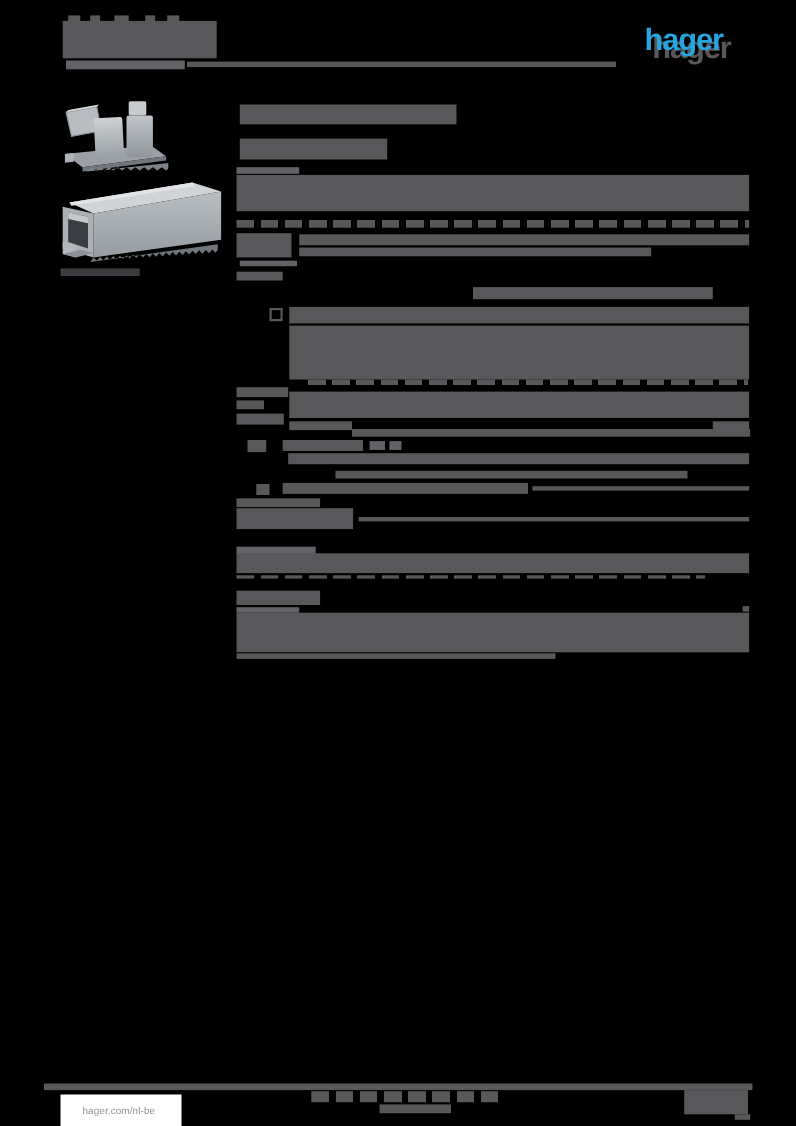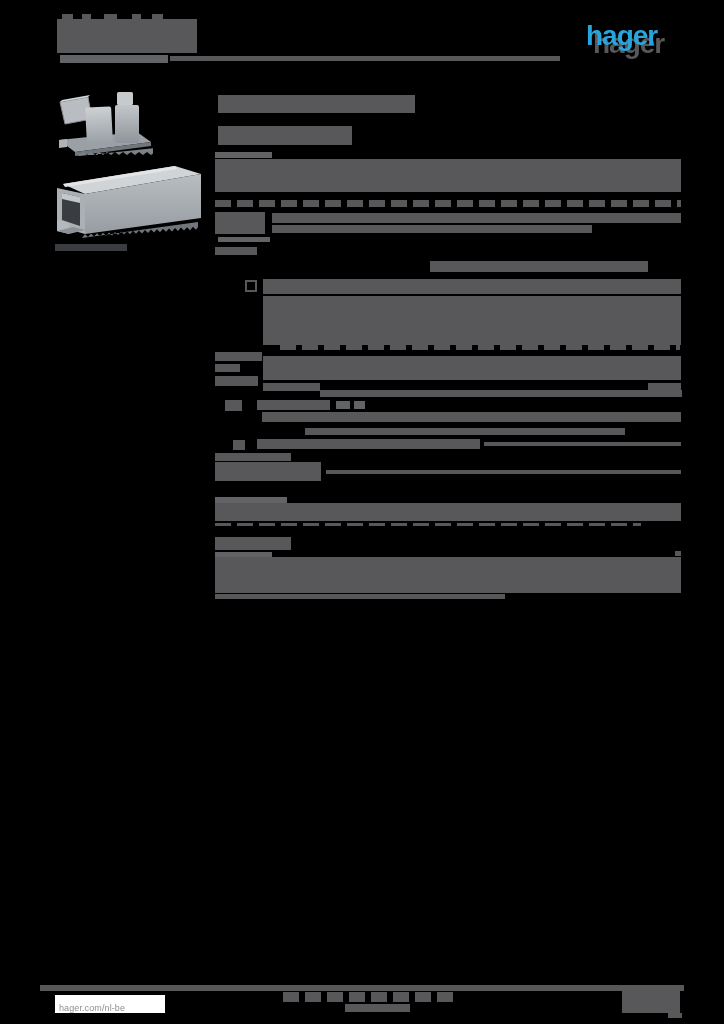--- a/index.html
+++ b/index.html
@@ -21,22 +21,22 @@
   .logo-wrap{position:absolute;left:586px;top:22px;width:100px;height:42px;}
   .logo-echo{
     position:absolute;left:7px;top:8px;color:var(--gray);
     font-weight:bold;font-size:28px;letter-spacing:-1px;line-height:1;
   }
   .logo-main{
     position:absolute;left:0;top:0;color:var(--blue);
     font-weight:bold;font-size:28px;letter-spacing:-1px;line-height:1;
   }
   .footer-box{
-    position:absolute;left:55px;top:995px;width:110px;height:18px;background:#fff;
-    display:flex;align-items:flex-end;padding-left:4px;box-sizing:border-box;
+    position:absolute;left:55px;top:995px;width:110px;height:30px;background:#fff;
+    display:flex;align-items:center;padding-left:20px;box-sizing:border-box;
   }
   .footer-url{font-size:9px;color:#8f8f8f;letter-spacing:0.1px;}
   svg{position:absolute;display:block;}
 </style>
 </head>
 <body>
 
 <div id="page">
 
   <div class="rb" style="left:57px;top:19px;width:140px;height:34px;"></div>

